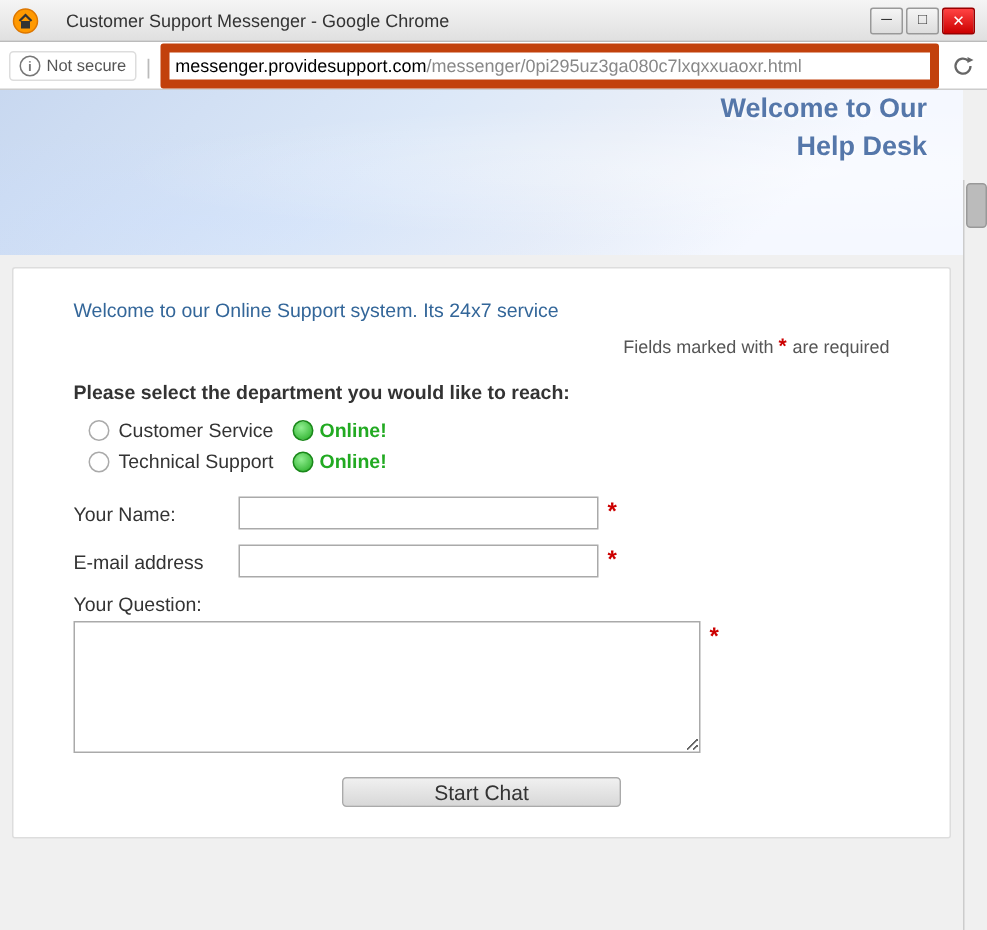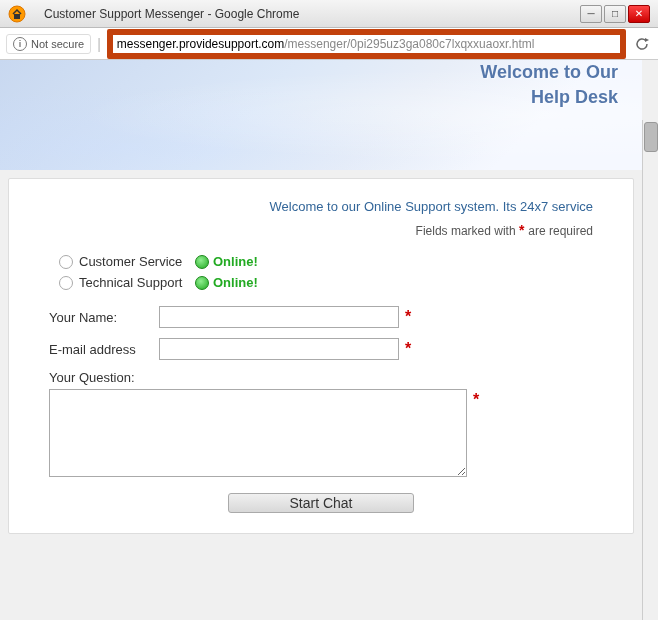--- a/index.html
+++ b/index.html
@@ -171,21 +171,21 @@
       line-height: 1.4;
       text-shadow: 1px 1px 2px rgba(255,255,255,0.8);
     }
 
     
     .form-area {
       padding: 20px 30px;
       background: white;
     }
     .welcome-text {
-      text-align: right;
+      text-align: left;
       color: #336699;
       font-size: 13px;
       margin-bottom: 8px;
     }
     .required-note {
       text-align: right;
       font-size: 12px;
       color: #555;
       margin-bottom: 16px;
     }
@@ -375,20 +375,21 @@
       <div class="welcome-text">
         <span>Welcome to our Online Support system. Its 24x7 service</span>
       </div>
 
       <div class="required-note">
         <span>Fields marked with</span>
         <span class="required-star"> * </span>
         <span>are required</span>
       </div>
 
+      <div class="dept-label">Please select the department you would like to reach:</div>
       <div class="dept-options">
         <div class="dept-row">
           <div class="radio-btn"></div>
           <span class="dept-name">Customer Service</span>
           <div class="online-indicator">
             <div class="green-dot"></div>
             <span class="online-text">Online!</span>
           </div>
         </div>
         <div class="dept-row">

